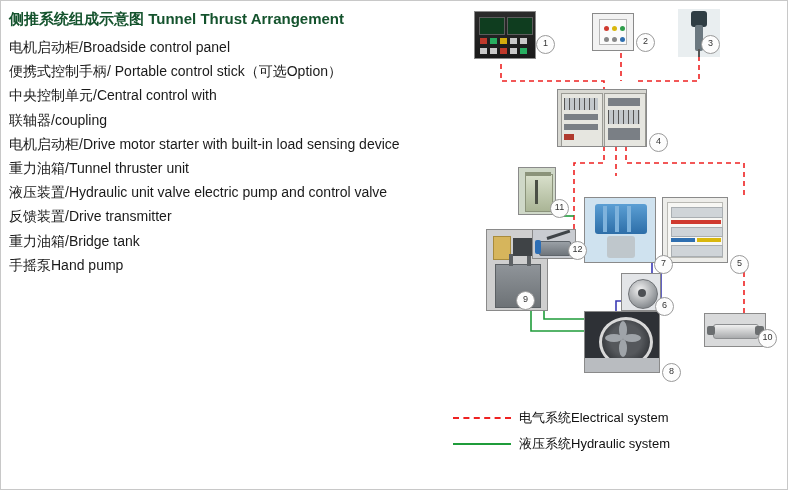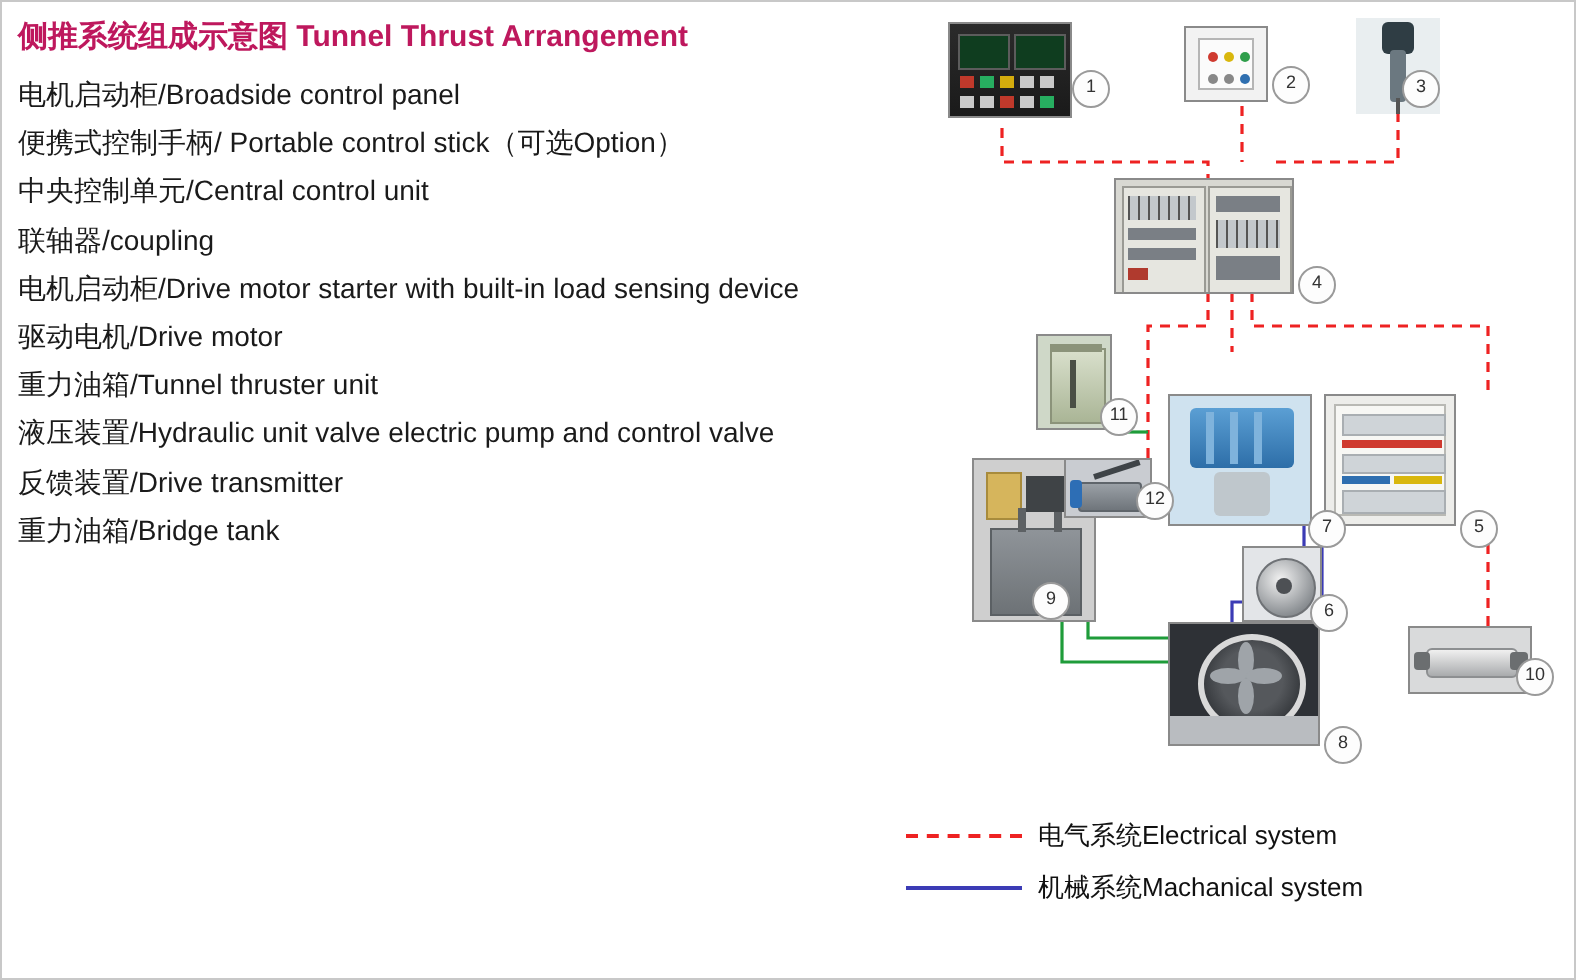--- a/index.html
+++ b/index.html
@@ -26,21 +26,21 @@
   
   .legend-list {
     position: absolute;
     left: 8px;
     top: 8px;
     width: 450px;
   }
   .legend-title {
     font-size: 15px;
     font-weight: bold;
-    color: #be185d;
+    color: #14532d;
     margin-bottom: 6px;
     line-height: 20px;
   }
   .legend-line {
     font-size: 14px;
     color: #1a1a1a;
     line-height: 24.2px;
     white-space: nowrap;
   }
 
@@ -255,28 +255,28 @@
 </style>
 </head>
 <body>
 
 <div id="root">
 
   <div class="legend-list">
     <div class="legend-title">侧推系统组成示意图 Tunnel Thrust Arrangement</div>
     <div class="legend-line">电机启动柜/Broadside control panel</div>
     <div class="legend-line">便携式控制手柄/ Portable control stick（可选Option）</div>
-    <div class="legend-line">中央控制单元/Central control unit</div>
+    <div class="legend-line">中央控制单元/Central control with</div>
     <div class="legend-line">联轴器/coupling</div>
     <div class="legend-line">电机启动柜/Drive motor starter with built-in load sensing device</div>
-    <div class="legend-line">驱动电机/Drive motor</div>
     <div class="legend-line">重力油箱/Tunnel thruster unit</div>
     <div class="legend-line">液压装置/Hydraulic unit valve electric pump and control valve</div>
     <div class="legend-line">反馈装置/Drive transmitter</div>
     <div class="legend-line">重力油箱/Bridge tank</div>
+    <div class="legend-line">手摇泵Hand pump</div>
   </div>
 
   <div class="diagram">
 
     <svg viewBox="0 0 333 400">
       <g fill="none" stroke-width="1.6">
 
         <g stroke="#ee2222" stroke-dasharray="5,4">
           <path d="M45 63 L45 80 L148 80 L148 88"></path>
           <path d="M165 52 L165 80"></path>
@@ -442,18 +442,18 @@
     <div class="callout" style="left:112px; top:240px;">12</div>
 
   </div>
 
   <div class="sys-legend">
     <div class="sys-row">
       <div class="sys-swatch dashed" style="border-top-color:#ee2222;"></div>
       <div class="sys-label">电气系统Electrical system</div>
     </div>
     <div class="sys-row">
-      <div class="sys-swatch" style="border-top-color:#3b3bb5;"></div>
-      <div class="sys-label">机械系统Machanical system</div>
+      <div class="sys-swatch" style="border-top-color:#1f9c3a;"></div>
+      <div class="sys-label">液压系统Hydraulic system</div>
     </div>
   </div>
 
 </div>
 
 </body></html>

